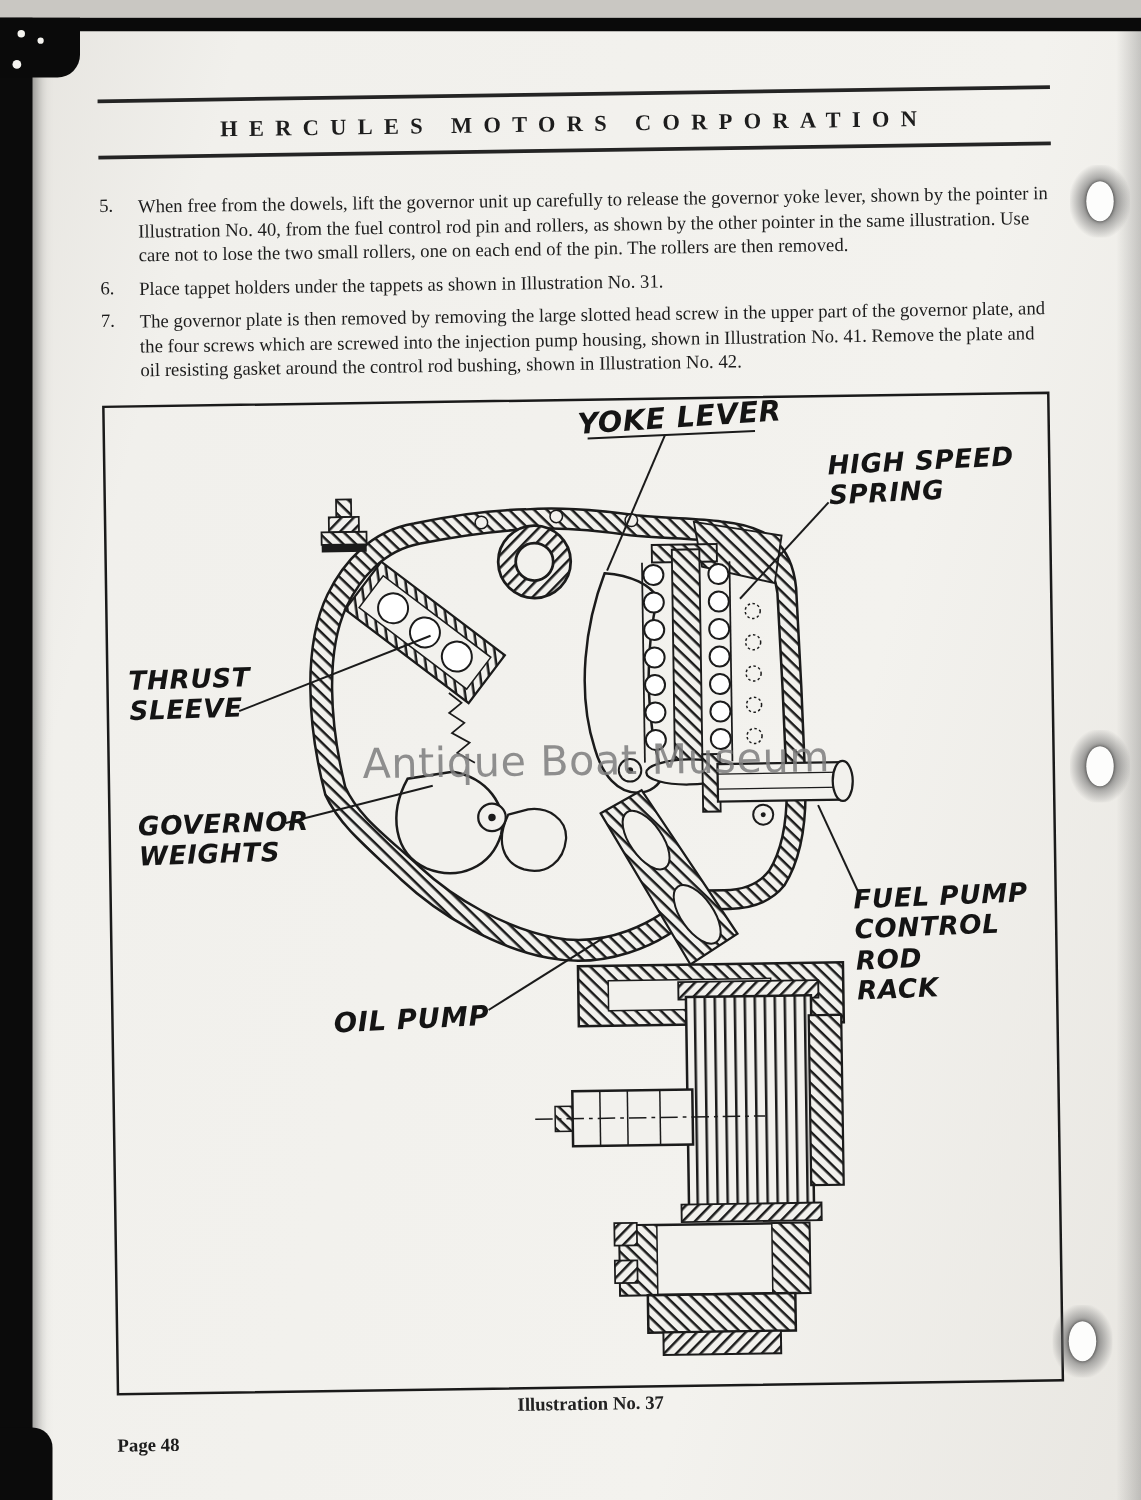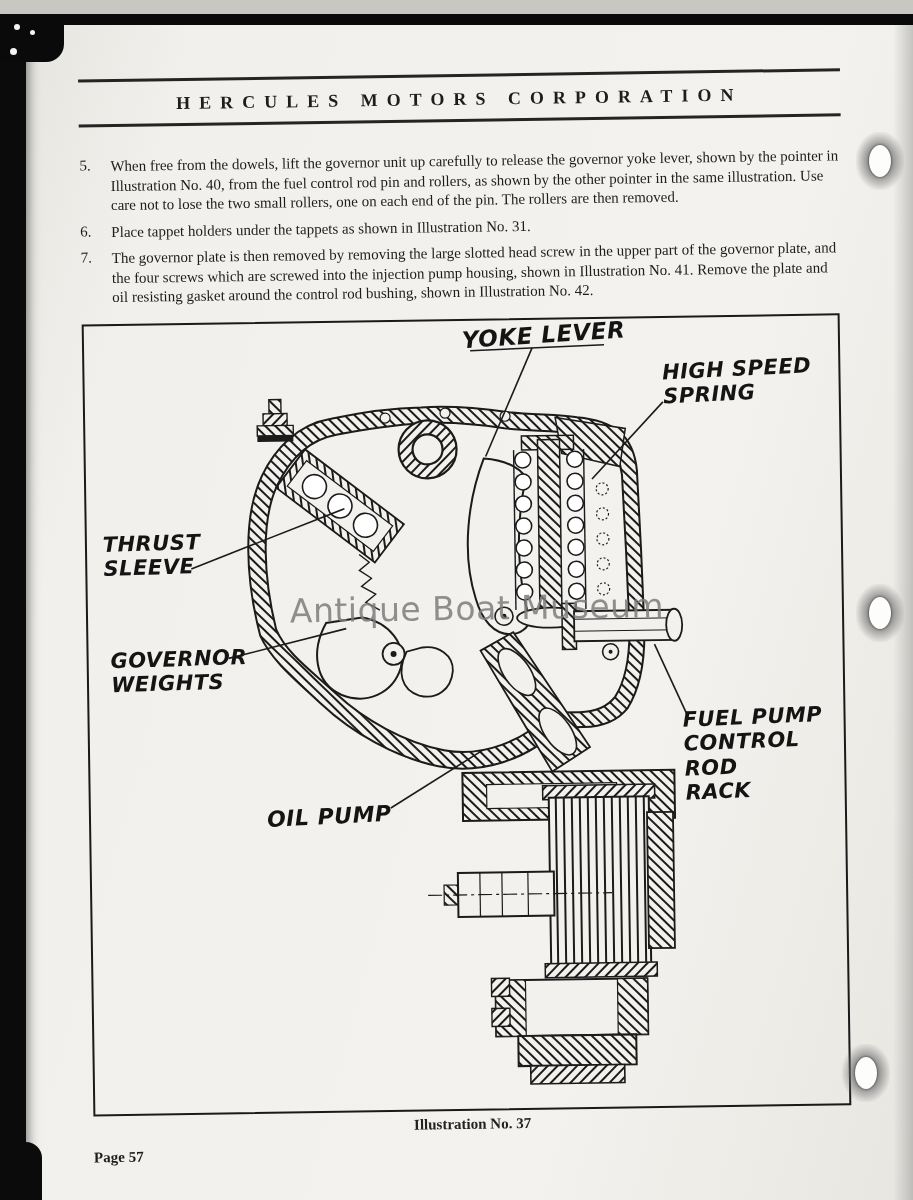--- a/index.html
+++ b/index.html
@@ -248,21 +248,21 @@
       <div class="fig-label lbl-oil">OIL PUMP</div>
       <div class="fig-label lbl-rack">FUEL PUMP
 CONTROL ROD
 RACK</div>
 
       <div class="watermark">Antique Boat Museum</div>
     </div>
 
     <div class="fig-caption">Illustration No. 37</div>
 
-    <div class="page-number">Page 57</div>
+    <div class="page-number">Page 48</div>
   </div>
 
   <div class="edge-right-shade"></div>
   <div class="edge-top"></div>
   <div class="edge-left"></div>
   <div class="edge-left-foot"></div>
   <div class="edge-bottom"></div>
   <div class="corner-tl">
     <div class="corner-dot" style="left:14px;top:10px;width:6px;height:6px;"></div>
     <div class="corner-dot" style="left:30px;top:16px;width:5px;height:5px;"></div>

